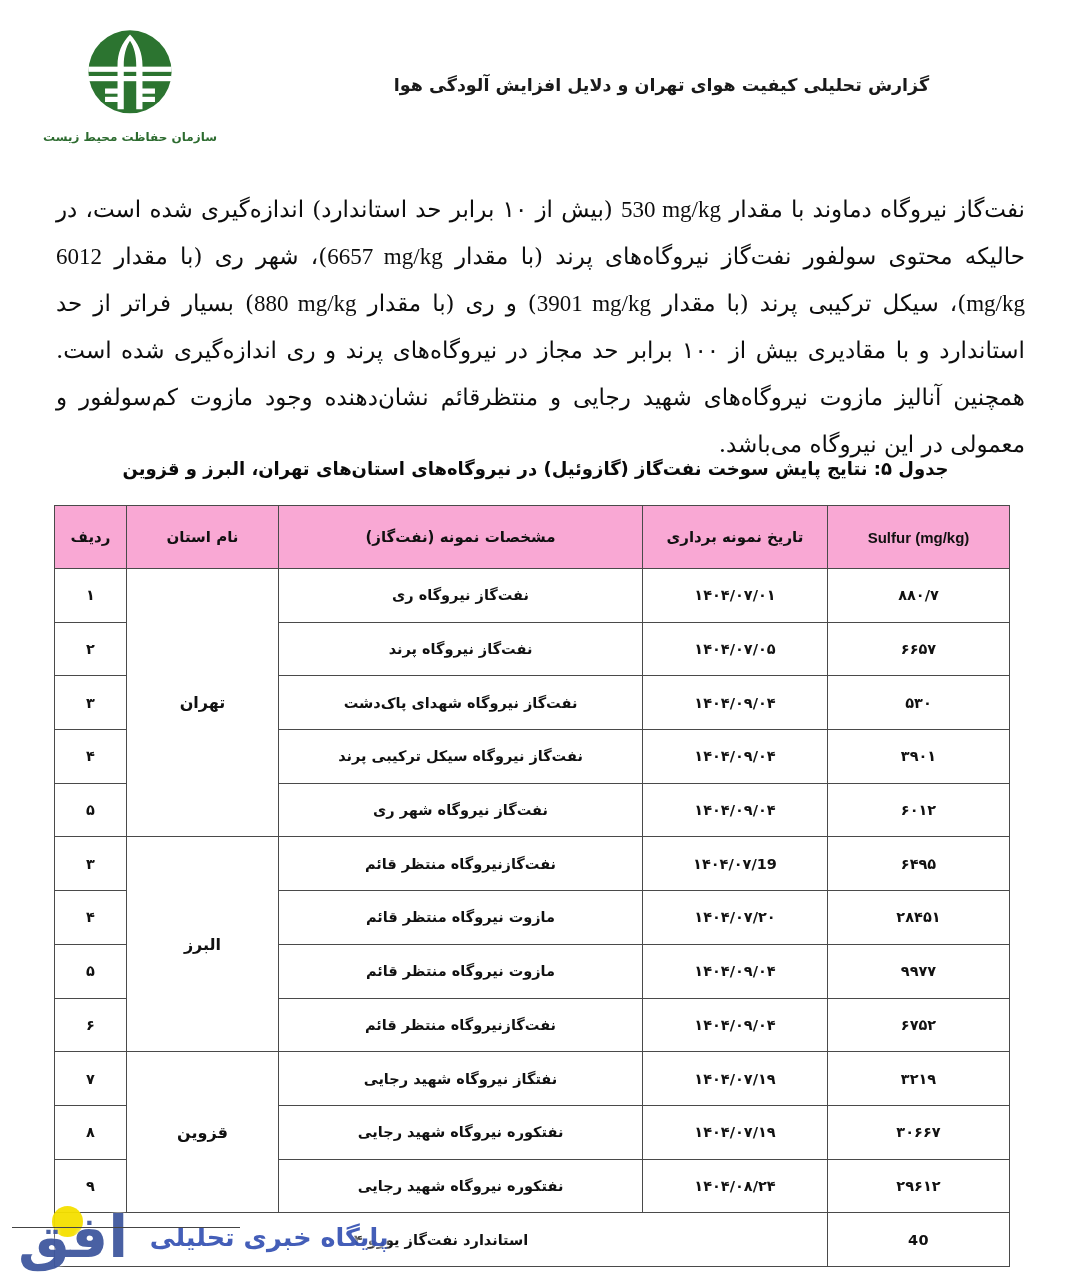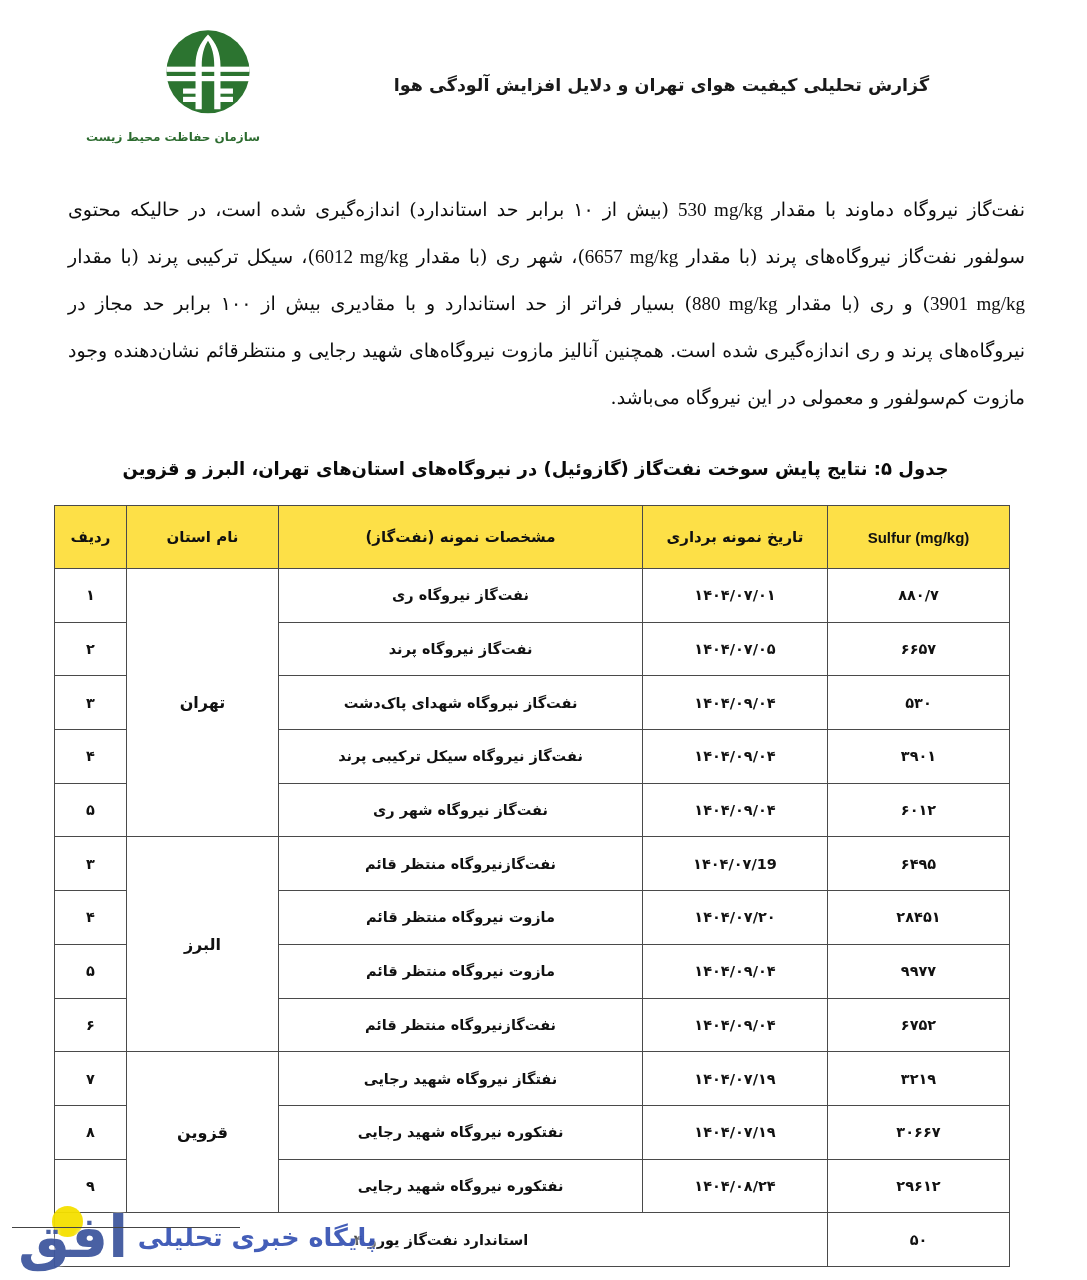--- a/index.html
+++ b/index.html
@@ -35,21 +35,21 @@
     font-weight: 600;
     color: #1a1a1a;
     letter-spacing: 0;
     padding-right: 24px;
     padding-bottom: 6px;
   }
   .logo-wrap {
     width: 260px;
     display: flex;
     flex-direction: column;
-    align-items: flex-start;
+    align-items: center;
     justify-content: center;
     padding-bottom: 8px;
   }
   .logo-mark {
     width: 104px;
     height: 104px;
     position: relative;
   }
   .logo-caption {
     margin-top: 2px;
@@ -58,24 +58,24 @@
     font-weight: 600;
     letter-spacing: 0;
     transform: scaleY(0.95);
   }
 
   
   .body-text {
     position: absolute;
     top: 186px;
     right: 62px;
-    left: 68px;
+    left: 56px;
     text-align: justify;
     text-align-last: right;
-    font-size: 19px;
+    font-size: 23px;
     line-height: 47px;
     color: #0d0d0d;
     font-family: "DejaVu Serif", "Liberation Serif", serif;
   }
   .body-text .ltr {
     direction: ltr;
     unicode-bidi: embed;
     font-family: "Liberation Serif", "DejaVu Serif", serif;
   }
 
@@ -107,21 +107,21 @@
   table.report-table th,
   table.report-table td {
     border: 1.5px solid #4a4a4a;
     text-align: center;
     vertical-align: middle;
     font-weight: 700;
     color: #111;
     padding: 0 4px;
   }
   table.report-table thead th {
-    background: #fde047;
+    background: #f9a8d4;
     height: 62px;
     font-size: 15px;
   }
   table.report-table tbody td {
     height: 52.7px;
   }
   .col-row    { width: 72px; }
   .col-prov   { width: 152px; }
   .col-spec   { width: 364px; }
   .col-date   { width: 185px; }
@@ -150,21 +150,21 @@
   .watermark {
     position: absolute;
     left: 12px;
     bottom: 6px;
     width: 312px;
     height: 74px;
     display: flex;
     flex-direction: row-reverse;
     align-items: center;
     justify-content: space-between;
-    gap: 6px;
+    gap: 18px;
     opacity: 0.95;
   }
   .wm-logo {
     position: relative;
     width: 122px;
     height: 70px;
     flex: none;
   }
   .wm-text {
     font-size: 25px;
@@ -321,21 +321,21 @@
           <td>نفتکوره نیروگاه شهید رجایی</td>
           <td class="num">۸</td>
         </tr>
         <tr>
           <td class="num">۲۹۶۱۲</td>
           <td class="date">۱۴۰۴/۰۸/۲۴</td>
           <td>نفتکوره نیروگاه شهید رجایی</td>
           <td class="num">۹</td>
         </tr>
         <tr class="standard-row">
-          <td class="num">۵۰</td>
+          <td class="num">40</td>
           <td colspan="4">استاندارد نفت‌گاز یورو ۴</td>
         </tr>
       </tbody>
   </table>
 </div>
 
 <div class="watermark">
   <div class="wm-logo">
     <div class="wm-sun"></div>
     <div class="wm-script">افق</div>

